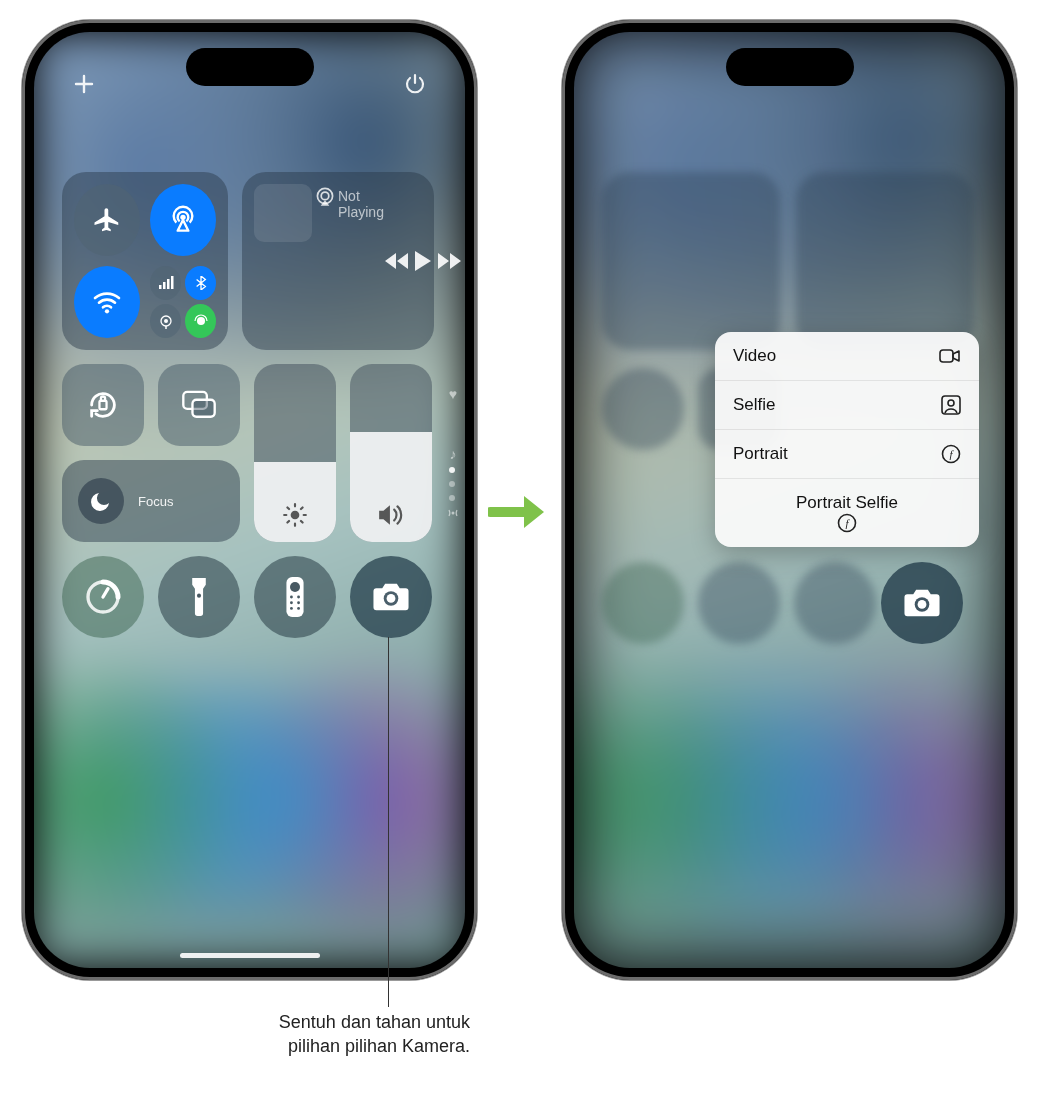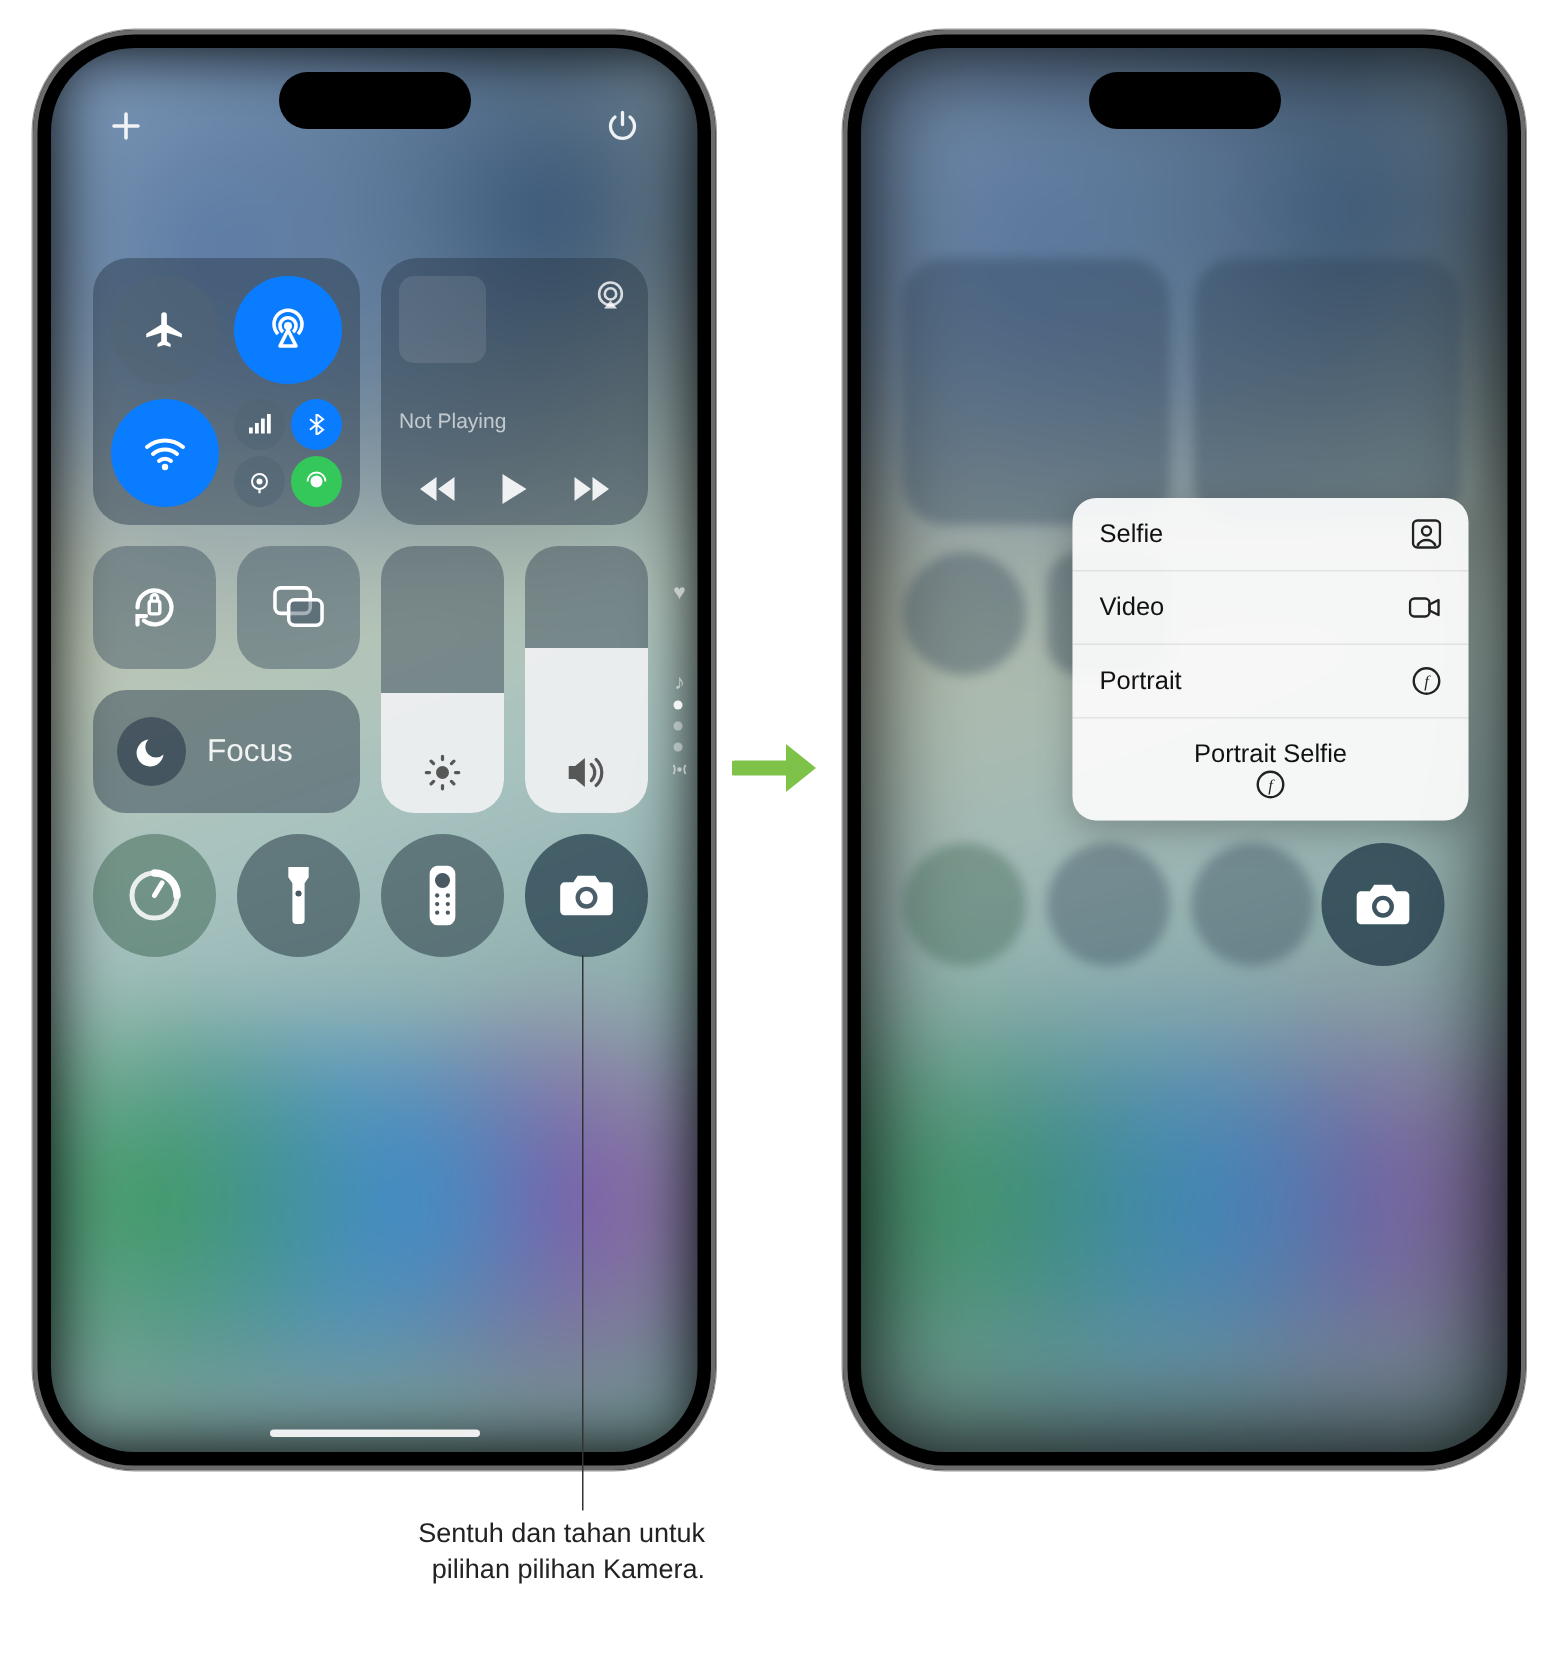--- a/index.html
+++ b/index.html
@@ -111,24 +111,24 @@
     background: rgba(80,100,115,0.55);
     display: flex; align-items: center; justify-content: center;
     color: #fff;
     font-size: 12px;
   }
   .mini.blue { background: #0a7cff; }
   .mini.green { background: #34c759; }
 
   
   .media {
-    width: 178px; height: 178px;
+    width: 192px; height: 178px;
     padding: 12px;
     color: rgba(255,255,255,0.85);
-    display: flex; flex-direction: column; justify-content: space-between;
+    display: flex; justify-content: space-between;
   }
   .media-top { display: flex; justify-content: space-between; align-items: flex-start; }
   .media-art {
     width: 58px; height: 58px;
     border-radius: 10px;
     background: rgba(255,255,255,0.1);
   }
   .media-title { font-size: 14px; color: rgba(255,255,255,0.65); margin-top: 4px; }
   .media-ctrls { display: flex; justify-content: space-around; align-items: center; }
 
@@ -141,21 +141,21 @@
     color: rgba(255,255,255,0.9);
   }
   .focus {
     width: 178px; height: 82px;
     border-radius: 22px;
     background: rgba(50,65,80,0.5);
     display: flex; align-items: center;
     gap: 14px;
     padding: 0 16px;
     color: rgba(255,255,255,0.9);
-    font-size: 21px;
+    font-size: 13px;
   }
   .focus .moon {
     width: 46px; height: 46px;
     border-radius: 50%;
     background: rgba(40,55,70,0.6);
     display: flex; align-items: center; justify-content: center;
   }
 
   .col-sliders { display: flex; gap: 14px; }
   .slider {
@@ -516,35 +516,35 @@
     <div class="blur-shadow" style="top:140px; left:28px; width:178px; height:178px;"></div>
     <div class="blur-shadow" style="top:140px; left:222px; width:178px; height:178px;"></div>
     <div class="blur-shadow" style="top:336px; left:28px; width:82px; height:82px; border-radius:50%;"></div>
     <div class="blur-shadow" style="top:336px; left:124px; width:82px; height:82px; border-radius:22px;"></div>
     <div class="blur-shadow" style="top:530px; left:28px; width:82px; height:82px; border-radius:50%; background:rgba(60,100,80,0.4);"></div>
     <div class="blur-shadow" style="top:530px; left:124px; width:82px; height:82px; border-radius:50%;"></div>
     <div class="blur-shadow" style="top:530px; left:220px; width:82px; height:82px; border-radius:50%;"></div>
 
     <div class="camera-menu">
       <div class="item">
+        <span>Video</span>
+        <span class="micon">
+          <svg width="22" height="16" viewBox="0 0 22 16">
+                <rect x="1" y="2" width="13" height="12" rx="3" fill="none" stroke="#222" stroke-width="1.6"></rect>
+                <path d="M14 6l6-3v10l-6-3z" fill="none" stroke="#222" stroke-width="1.6" stroke-linejoin="round"></path>
+              </svg>
+        </span>
+      </div>
+      <div class="item">
         <span>Selfie</span>
         <span class="micon">
           <svg width="20" height="20" viewBox="0 0 20 20">
                 <rect x="1" y="1" width="18" height="18" rx="3" fill="none" stroke="#222" stroke-width="1.6"></rect>
                 <circle cx="10" cy="8" r="3" fill="none" stroke="#222" stroke-width="1.6"></circle>
                 <path d="M4 18c1-3 4-4 6-4s5 1 6 4" fill="none" stroke="#222" stroke-width="1.6"></path>
-              </svg>
-        </span>
-      </div>
-      <div class="item">
-        <span>Video</span>
-        <span class="micon">
-          <svg width="22" height="16" viewBox="0 0 22 16">
-                <rect x="1" y="2" width="13" height="12" rx="3" fill="none" stroke="#222" stroke-width="1.6"></rect>
-                <path d="M14 6l6-3v10l-6-3z" fill="none" stroke="#222" stroke-width="1.6" stroke-linejoin="round"></path>
               </svg>
         </span>
       </div>
       <div class="item">
         <span>Portrait</span>
         <span class="micon">
           <svg width="20" height="20" viewBox="0 0 20 20">
                 <circle cx="10" cy="10" r="8.5" fill="none" stroke="#222" stroke-width="1.6"></circle>
                 <text x="10" y="14" text-anchor="middle" font-style="italic" font-family="serif" font-size="11" fill="#222">f</text>
               </svg>

